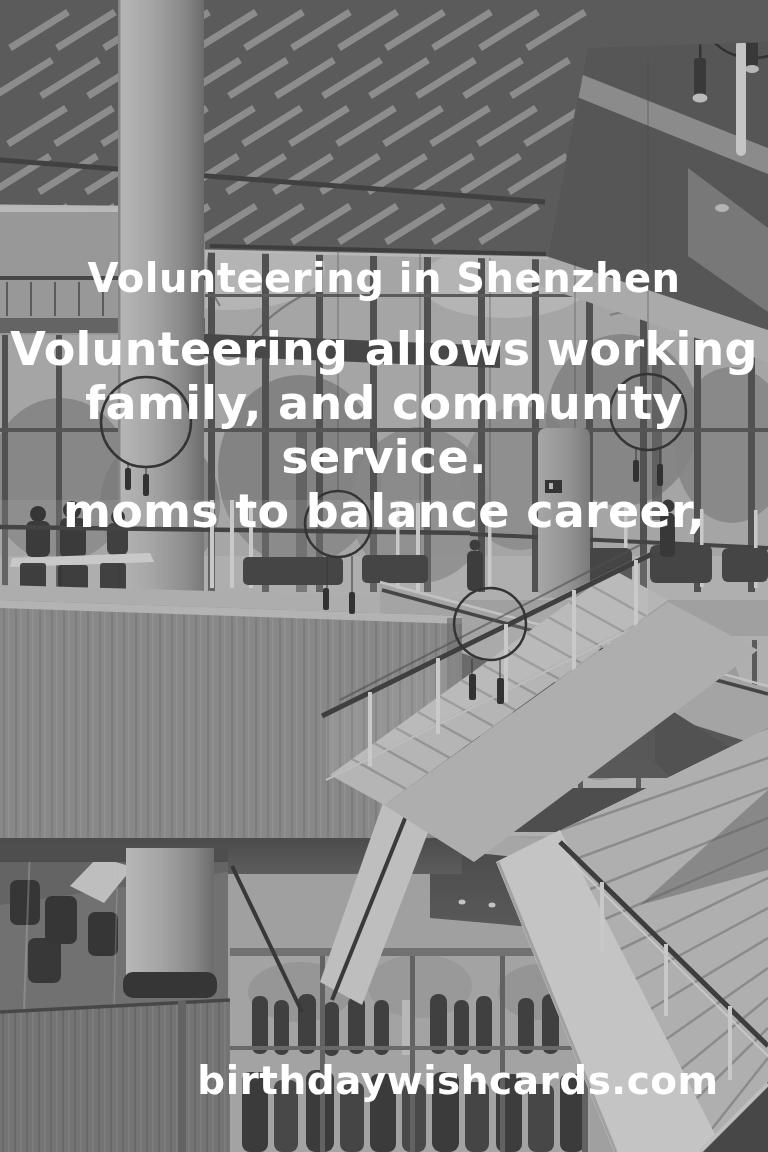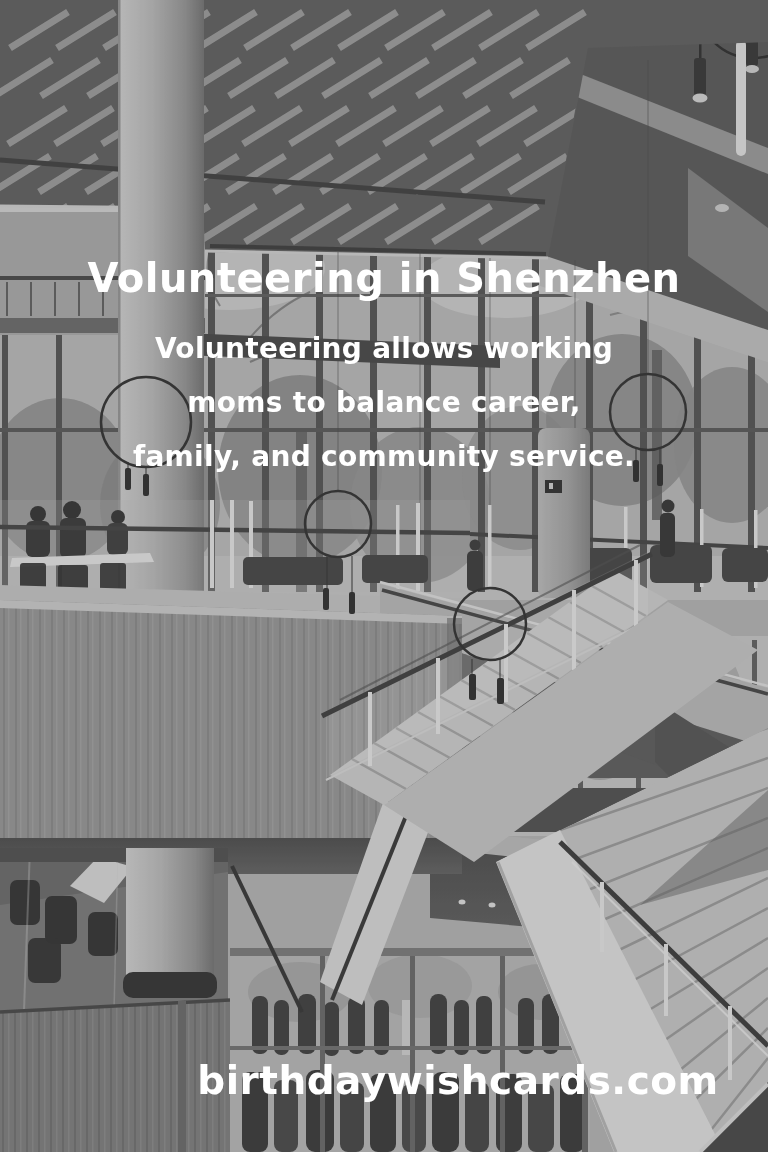--- a/index.html
+++ b/index.html
@@ -4,21 +4,21 @@
 <style>
   html,body{margin:0;padding:0;background:#222;}
   .card{position:relative;width:768px;height:1152px;overflow:hidden;background:#4c1d95;
         font-family:"DejaVu Sans","Liberation Sans",sans-serif;}
   .photo{position:absolute;left:0;top:0;width:768px;height:1152px;display:block;}
   .wash{position:absolute;left:0;top:0;width:768px;height:1152px;
         background:rgba(128,128,128,0.17);pointer-events:none;}
   .txt{position:absolute;left:0;width:768px;color:#ffffff;text-align:center;
        font-weight:bold;margin:0;-webkit-font-smoothing:antialiased;}
   .title{top:256px;font-size:40px;line-height:44px;letter-spacing:0.5px;}
-  .subtitle{top:322px;font-size:28px;line-height:54px;letter-spacing:0.3px;text-align:center;}
+  .subtitle{top:322px;font-size:46px;line-height:54px;letter-spacing:0.3px;text-align:center;}
   .watermark{top:1059px;left:148px;width:620px;font-size:39px;line-height:44px;letter-spacing:0.5px;}
 </style>
 </head>
 <body>
 
 <div class="card">
 
 <svg class="photo" viewBox="0 0 768 1152" aria-hidden="true">
   <defs>
     <linearGradient id="colGrad" x1="0" y1="0" x2="1" y2="0">
@@ -512,19 +512,19 @@
 
   <rect x="0" y="0" width="768" height="1152" fill="#828282" opacity="0.16"></rect>
 </svg>
 
 <div class="wash"></div>
 
 <h1 class="txt title">Volunteering in Shenzhen</h1>
 
 <div class="txt subtitle">
   <div>Volunteering allows working</div>
+  <div>family, and community service.</div>
   <div>moms to balance career,</div>
-  <div>family, and community service.</div>
 </div>
 
 <div class="txt watermark">birthdaywishcards.com</div>
 
 </div>
 
 </body></html>

